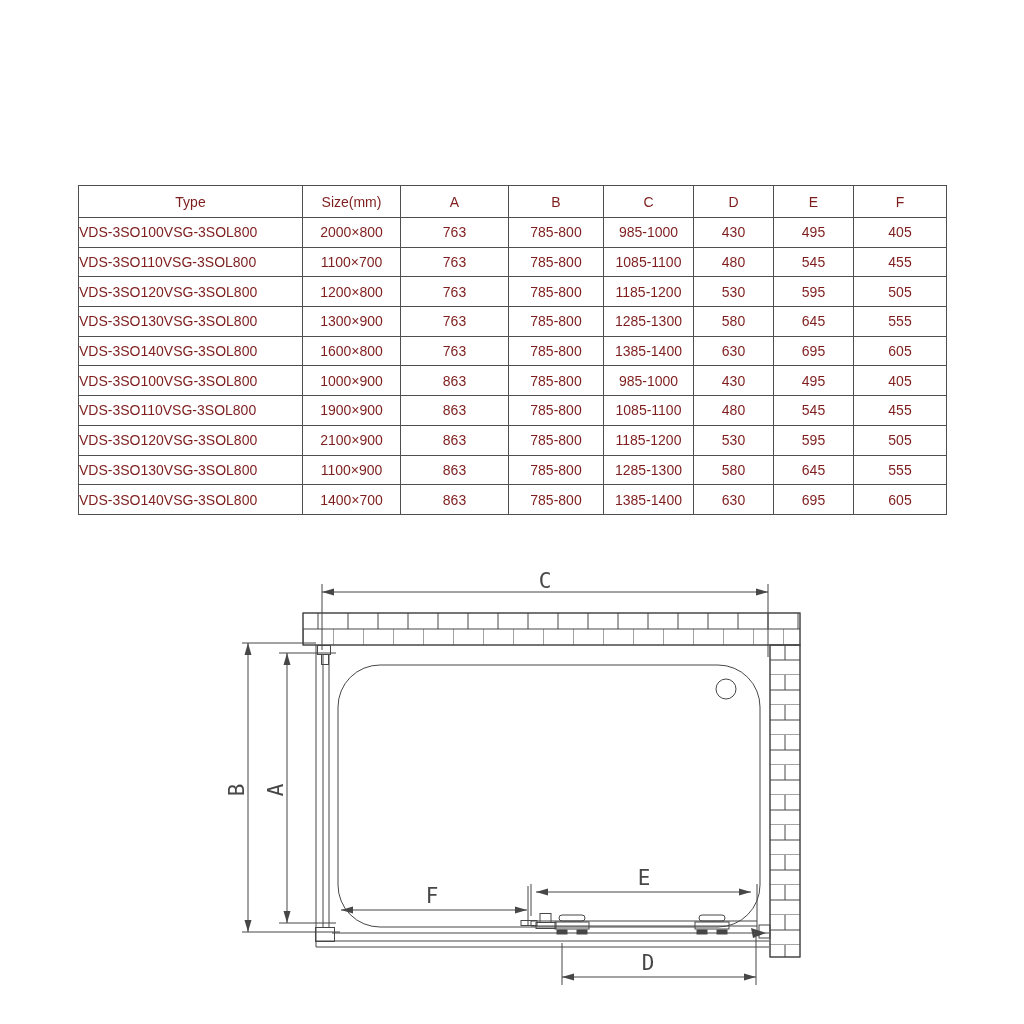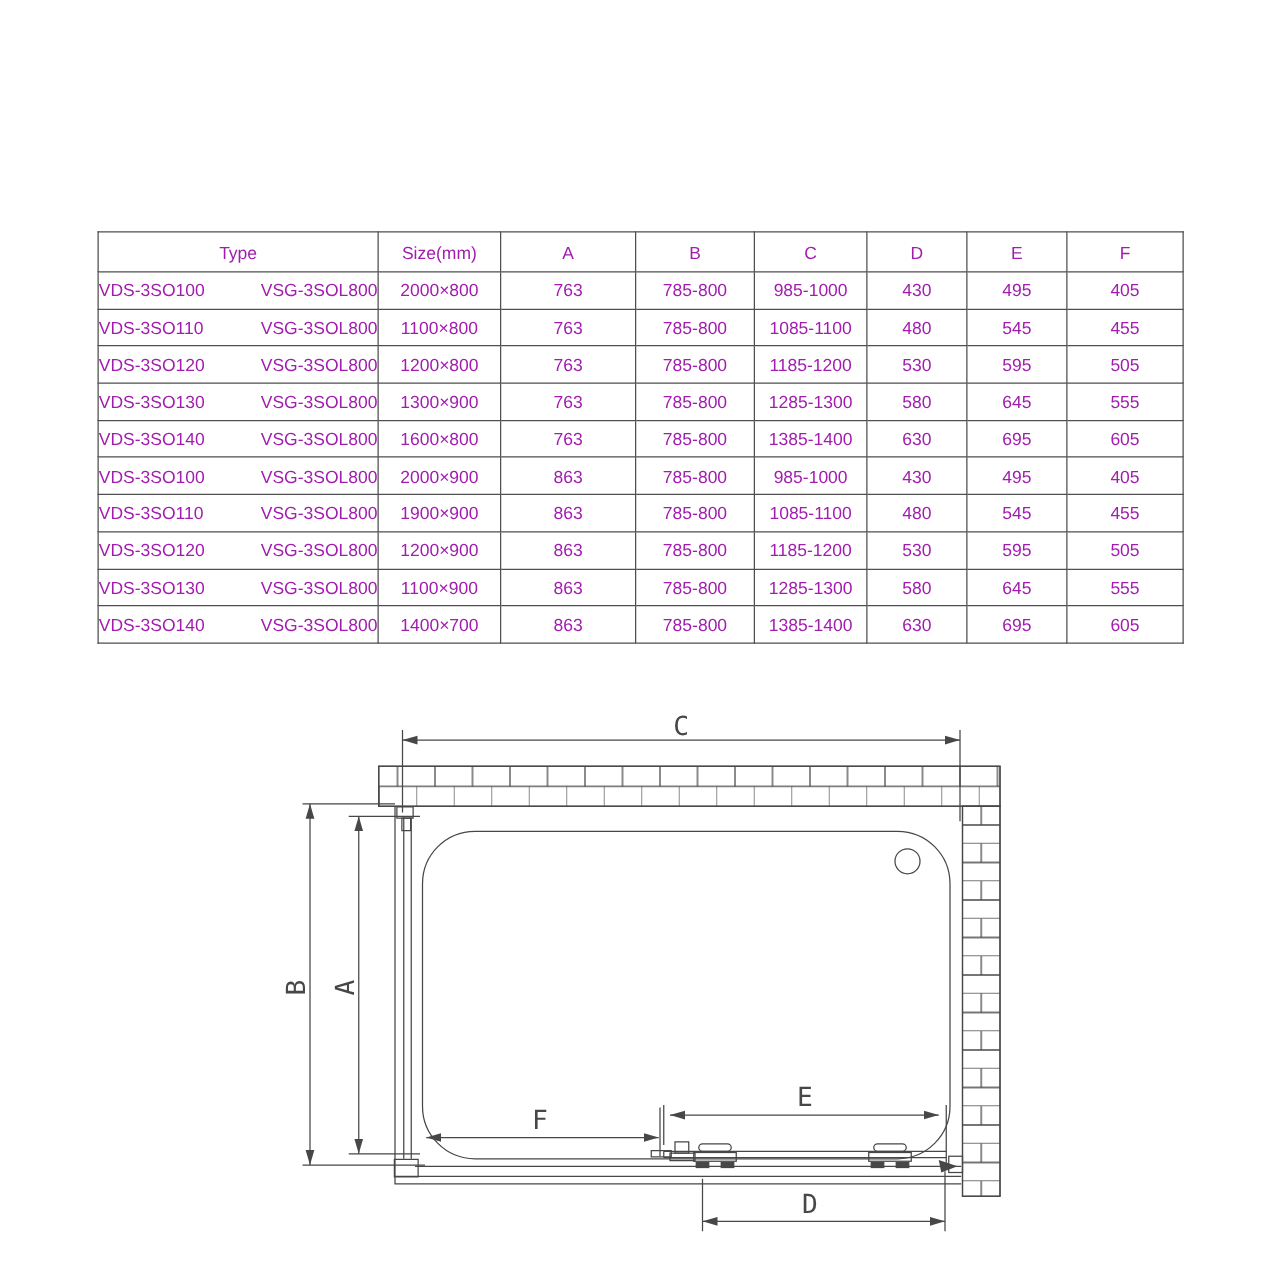--- a/index.html
+++ b/index.html
@@ -9,33 +9,33 @@
     font-family: "Liberation Sans", sans-serif;
     overflow: hidden;
   }
   #page { position: relative; width: 1024px; height: 1024px; background:#fff; }
 
   
   table.spec {
     position: absolute; left: 78px; top: 185px;
     width: 868px; height: 329px;
     border-collapse: collapse; table-layout: fixed;
-    font-size: 14px; color: #a21caf;
+    font-size: 14px; color: #7f1d1d;
   }
   table.spec th, table.spec td {
     border: 1px solid #4f4f4f;
     text-align: center; vertical-align: middle;
     padding: 0; font-weight: 400;
     white-space: nowrap; overflow: hidden;
   }
   table.spec thead tr { height: 32px; }
   table.spec tbody tr { height: 29.7px; }
   td.typecell { padding: 0 8px; }
   td.typecell .typewrap {
-    display: flex; justify-content: space-between; align-items: center; width: 100%;
+    display: flex; justify-content: flex-start; align-items: center; width: 100%;
   }
 
   
   svg.diagram { position: absolute; left: 0; top: 0; }
   .dimlabel {
     font-family: "DejaVu Sans Mono", monospace;
     font-size: 21px; fill: #474747;
   }
 </style>
 </head>
@@ -82,21 +82,21 @@
           <td>495</td>
           <td>405</td>
         </tr>
         <tr>
           <td class="typecell">
             <div class="typewrap">
               <span>VDS-3SO110</span>
               <span>VSG-3SOL800</span>
             </div>
           </td>
-          <td>1100×800</td>
+          <td>1100×700</td>
           <td>763</td>
           <td>785-800</td>
           <td>1085-1100</td>
           <td>480</td>
           <td>545</td>
           <td>455</td>
         </tr>
         <tr>
           <td class="typecell">
             <div class="typewrap">
@@ -142,21 +142,21 @@
           <td>695</td>
           <td>605</td>
         </tr>
         <tr>
           <td class="typecell">
             <div class="typewrap">
               <span>VDS-3SO100</span>
               <span>VSG-3SOL800</span>
             </div>
           </td>
-          <td>2000×900</td>
+          <td>1000×900</td>
           <td>863</td>
           <td>785-800</td>
           <td>985-1000</td>
           <td>430</td>
           <td>495</td>
           <td>405</td>
         </tr>
         <tr>
           <td class="typecell">
             <div class="typewrap">
@@ -172,21 +172,21 @@
           <td>545</td>
           <td>455</td>
         </tr>
         <tr>
           <td class="typecell">
             <div class="typewrap">
               <span>VDS-3SO120</span>
               <span>VSG-3SOL800</span>
             </div>
           </td>
-          <td>1200×900</td>
+          <td>2100×900</td>
           <td>863</td>
           <td>785-800</td>
           <td>1185-1200</td>
           <td>530</td>
           <td>595</td>
           <td>505</td>
         </tr>
         <tr>
           <td class="typecell">
             <div class="typewrap">

